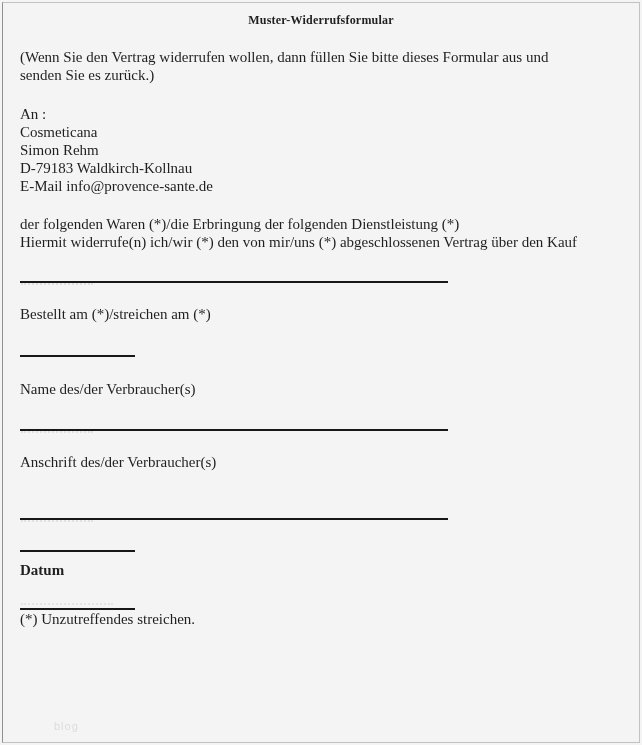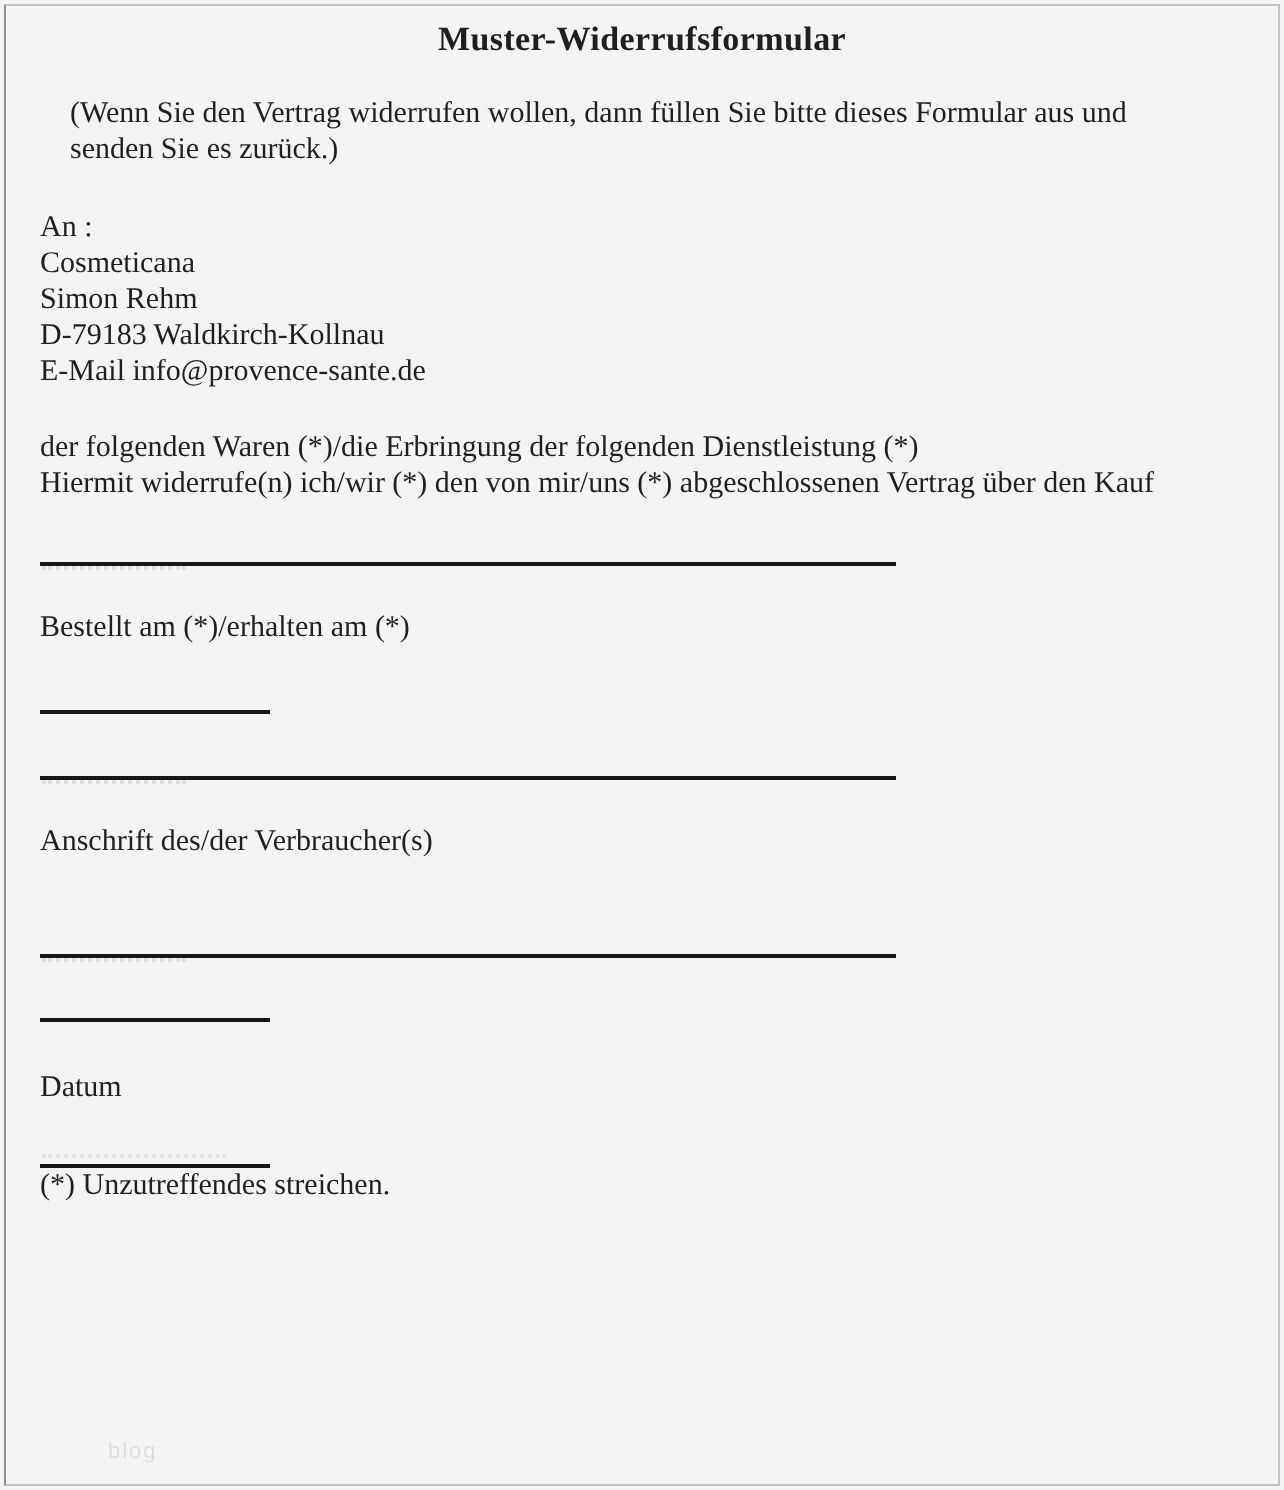--- a/index.html
+++ b/index.html
@@ -20,33 +20,33 @@
   }
   .page-border {
     position: absolute;
     inset: 2px;
     border: 1px solid #c2c2c2;
     border-left-color: #8f8f8f;
     pointer-events: none;
   }
   .title {
     margin: 0;
-    font-size: 17px;
+    font-size: 12px;
     line-height: 20px;
     font-weight: bold;
     text-align: center;
     letter-spacing: 0.2px;
   }
   .para { margin: 0; }
   .doc-line {
     font-size: 15px;
     line-height: 18px;
     white-space: nowrap;
   }
-  .intro        { margin-top: 18px; margin-left: 15px; }
+  .intro        { margin-top: 18px; }
   .address      { margin-top: 21px; }
   .declaration  { margin-top: 20px; }
   .field-label {
     font-size: 15px;
     line-height: 18px;
     white-space: nowrap;
   }
   .fill-line {
     position: relative;
     height: 0;
@@ -73,21 +73,21 @@
   }
   .m-line1        { margin-top: 30px; }
   .m-label-best   { margin-top: 22px; }
   .m-line-short1  { margin-top: 32px; }
   .m-label-name   { margin-top: 23px; }
   .m-line-long2   { margin-top: 31px; }
   .m-label-ansch  { margin-top: 22px; }
   .m-line-long3   { margin-top: 47px; }
   .m-label-unter  { margin-top: 25px; }
   .m-line-short2  { margin-top: 30px; }
-  .m-label-datum  { margin-top: 24px; }
+  .m-label-datum  { margin-top: 9px; font-weight: bold; }
   .m-line-short3  { margin-top: 29px; }
   .footnote {
     font-size: 15px;
     line-height: 18px;
     white-space: nowrap;
   }
   .watermark {
     position: absolute;
     left: 54px;
     top: 720px;
@@ -118,23 +118,24 @@
     <div class="doc-line">E-Mail info@provence-sante.de</div>
   </div>
 
   <div class="para declaration">
     <div class="doc-line">der folgenden Waren (*)/die Erbringung der folgenden Dienstleistung (*)</div>
     <div class="doc-line">Hiermit widerrufe(n) ich/wir (*) den von mir/uns (*) abgeschlossenen Vertrag über den Kauf</div>
   </div>
 
   <div class="fill-line long m-line1"></div>
 
-  <div class="field-label m-label-best">Bestellt am (*)/erhalten am (*)</div>
+  <div class="field-label m-label-best">Bestellt am (*)/streichen am (*)</div>
   <div class="fill-line short m-line-short1"></div>
 
+  <div class="field-label m-label-name">Name des/der Verbraucher(s)</div>
   <div class="fill-line long m-line-long2"></div>
 
   <div class="field-label m-label-ansch">Anschrift des/der Verbraucher(s)</div>
   <div class="fill-line long m-line-long3"></div>
 
   <div class="fill-line short m-line-short2"></div>
 
   <div class="field-label m-label-datum">Datum</div>
   <div class="fill-line short dots-above m-line-short3"></div>
 

